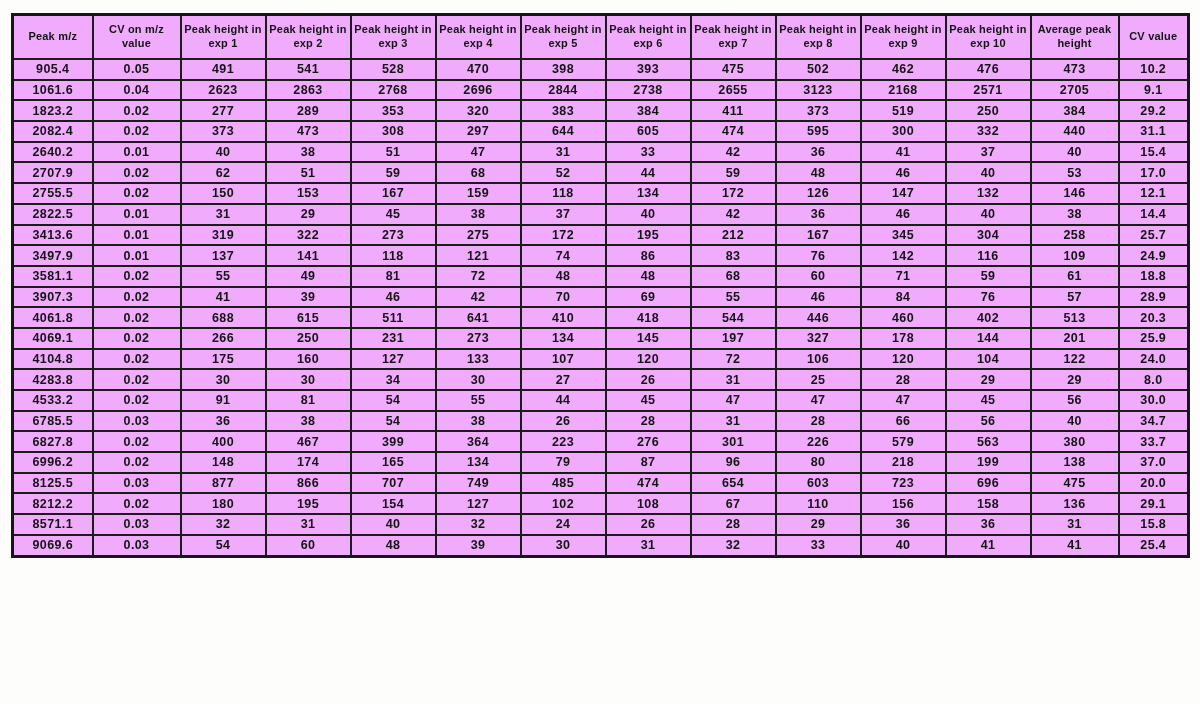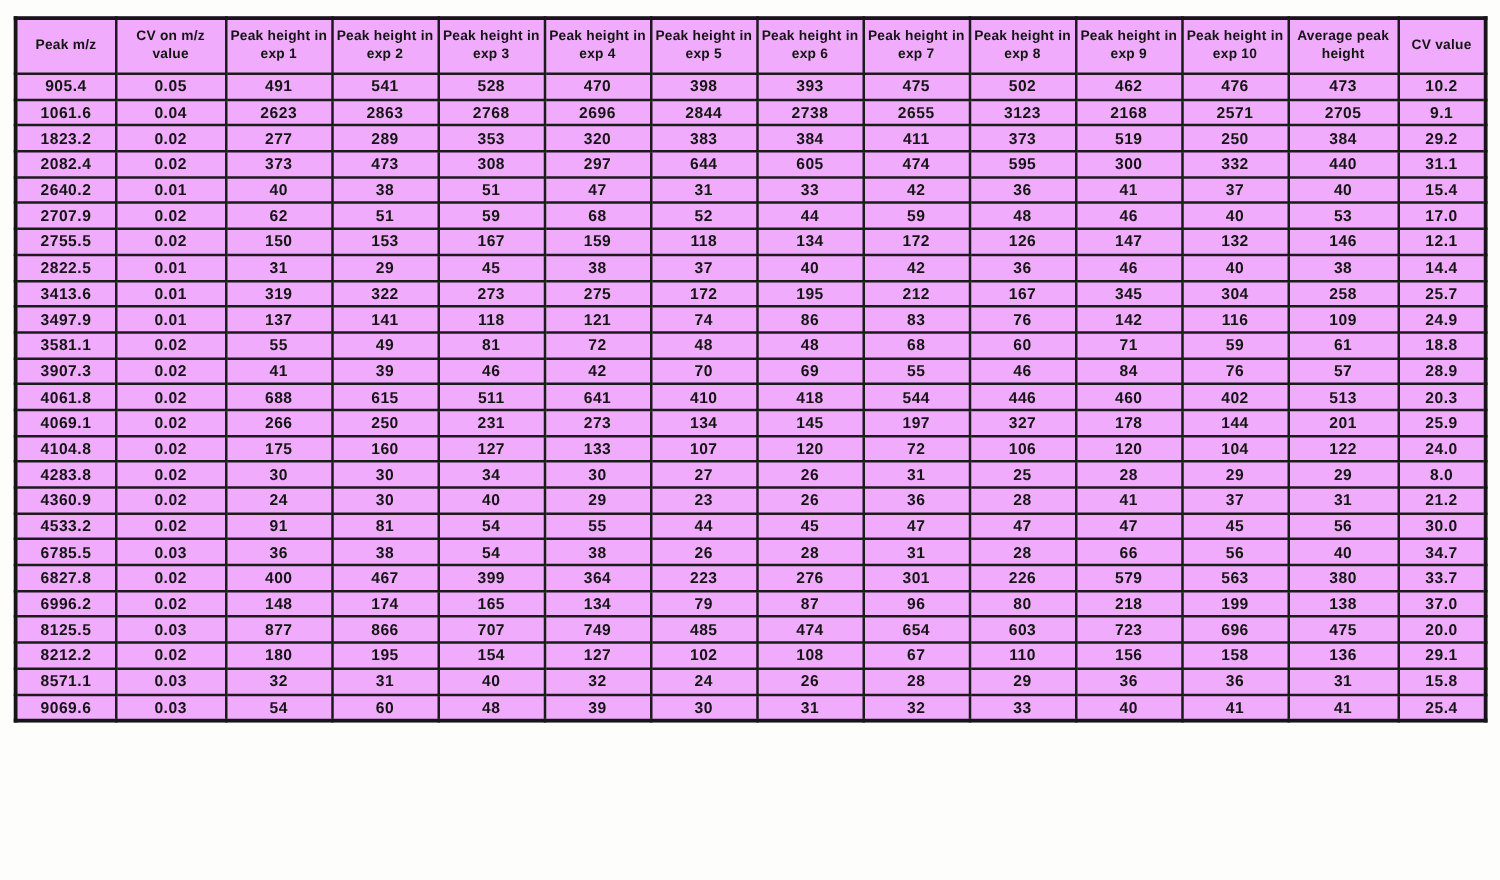--- a/index.html
+++ b/index.html
@@ -338,36 +338,20 @@
           <td>27</td>
           <td>26</td>
           <td>31</td>
           <td>25</td>
           <td>28</td>
           <td>29</td>
           <td>29</td>
           <td>8.0</td>
         </tr>
         <tr>
-          <td>4360.9</td>
-          <td>0.02</td>
-          <td>24</td>
-          <td>30</td>
-          <td>40</td>
-          <td>29</td>
-          <td>23</td>
-          <td>26</td>
-          <td>36</td>
-          <td>28</td>
-          <td>41</td>
-          <td>37</td>
-          <td>31</td>
-          <td>21.2</td>
-        </tr>
-        <tr>
           <td>4533.2</td>
           <td>0.02</td>
           <td>91</td>
           <td>81</td>
           <td>54</td>
           <td>55</td>
           <td>44</td>
           <td>45</td>
           <td>47</td>
           <td>47</td>

